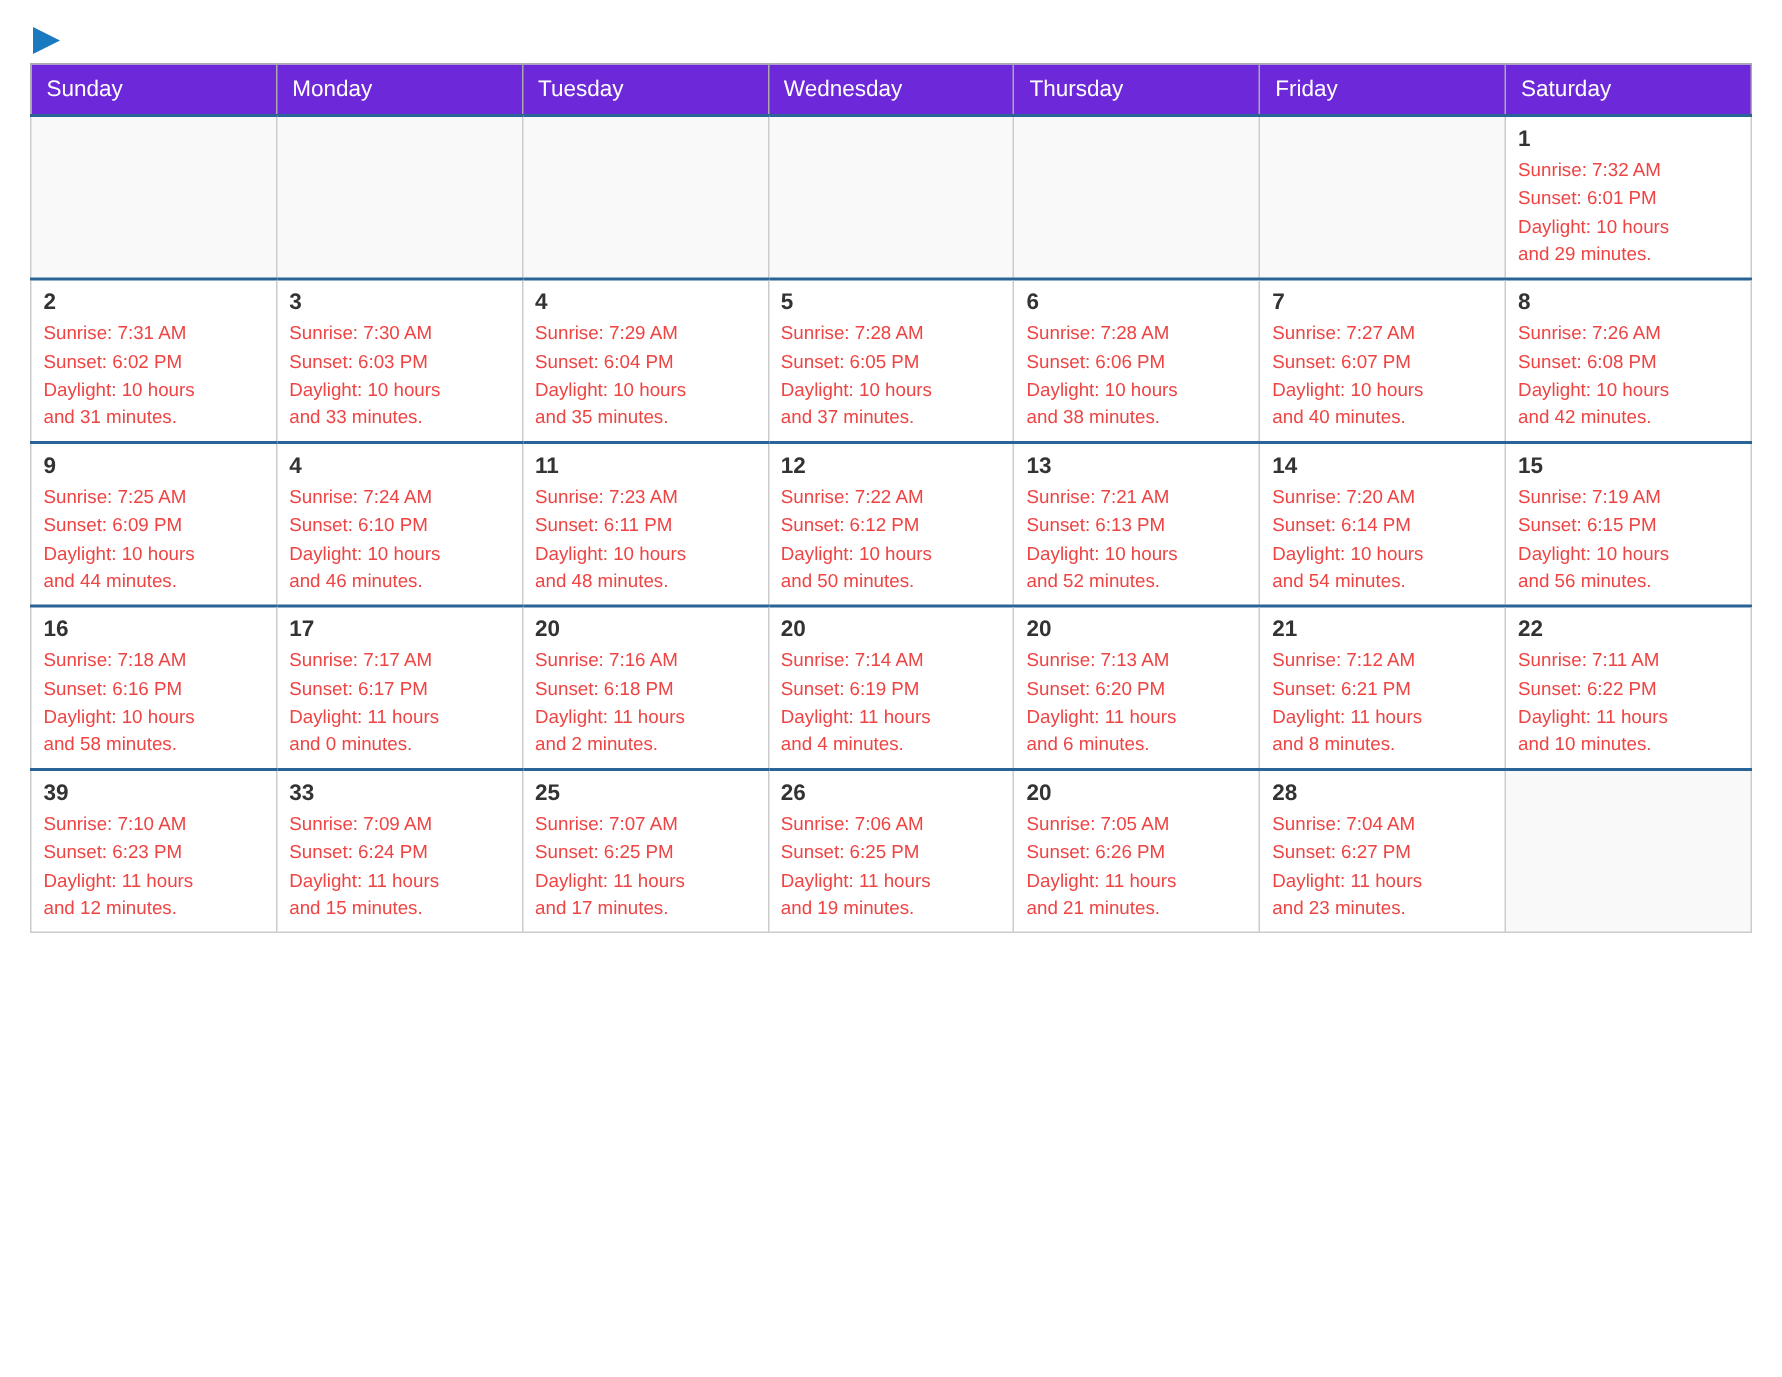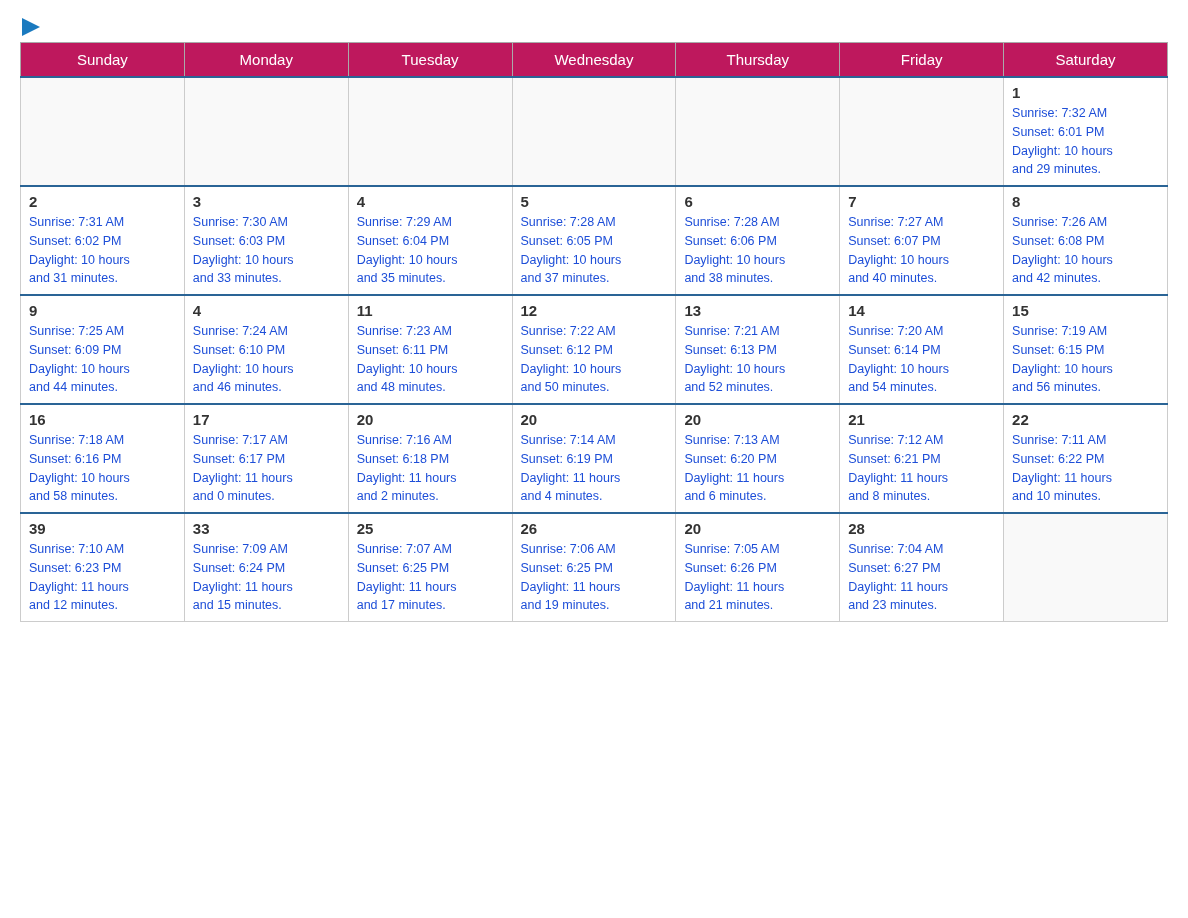--- a/index.html
+++ b/index.html
@@ -36,24 +36,24 @@
       font-size: 18px;
       font-weight: normal;
       color: #444;
     }
     .calendar {
       width: 100%;
       border-collapse: collapse;
       border: 1px solid #aaa;
     }
     .calendar th {
-      background-color: #be185d;
+      background-color: #6d28d9;
       color: #fff;
       padding: 8px 10px;
-      text-align: center;
+      text-align: left;
       font-size: 15px;
       font-weight: normal;
       border: 1px solid #aaa;
     }
     .calendar td {
       vertical-align: top;
       padding: 6px 8px;
       border: 1px solid #ccc;
       width: calc(100%/7);
       min-height: 110px;
@@ -62,21 +62,21 @@
     }
     .day-num {
       font-size: 15px;
       font-weight: bold;
       display: block;
       margin-bottom: 3px;
     }
     .day-info {
       font-size: 12.5px;
       line-height: 1.5;
-      color: #1d4ed8;
+      color: #ef4444;
     }
     .week-row td {
       border-top: 2px solid #2a6496;
     }
     .empty-cell {
       background: #f9f9f9;
     }
   </style>
 </head>
 <body>

